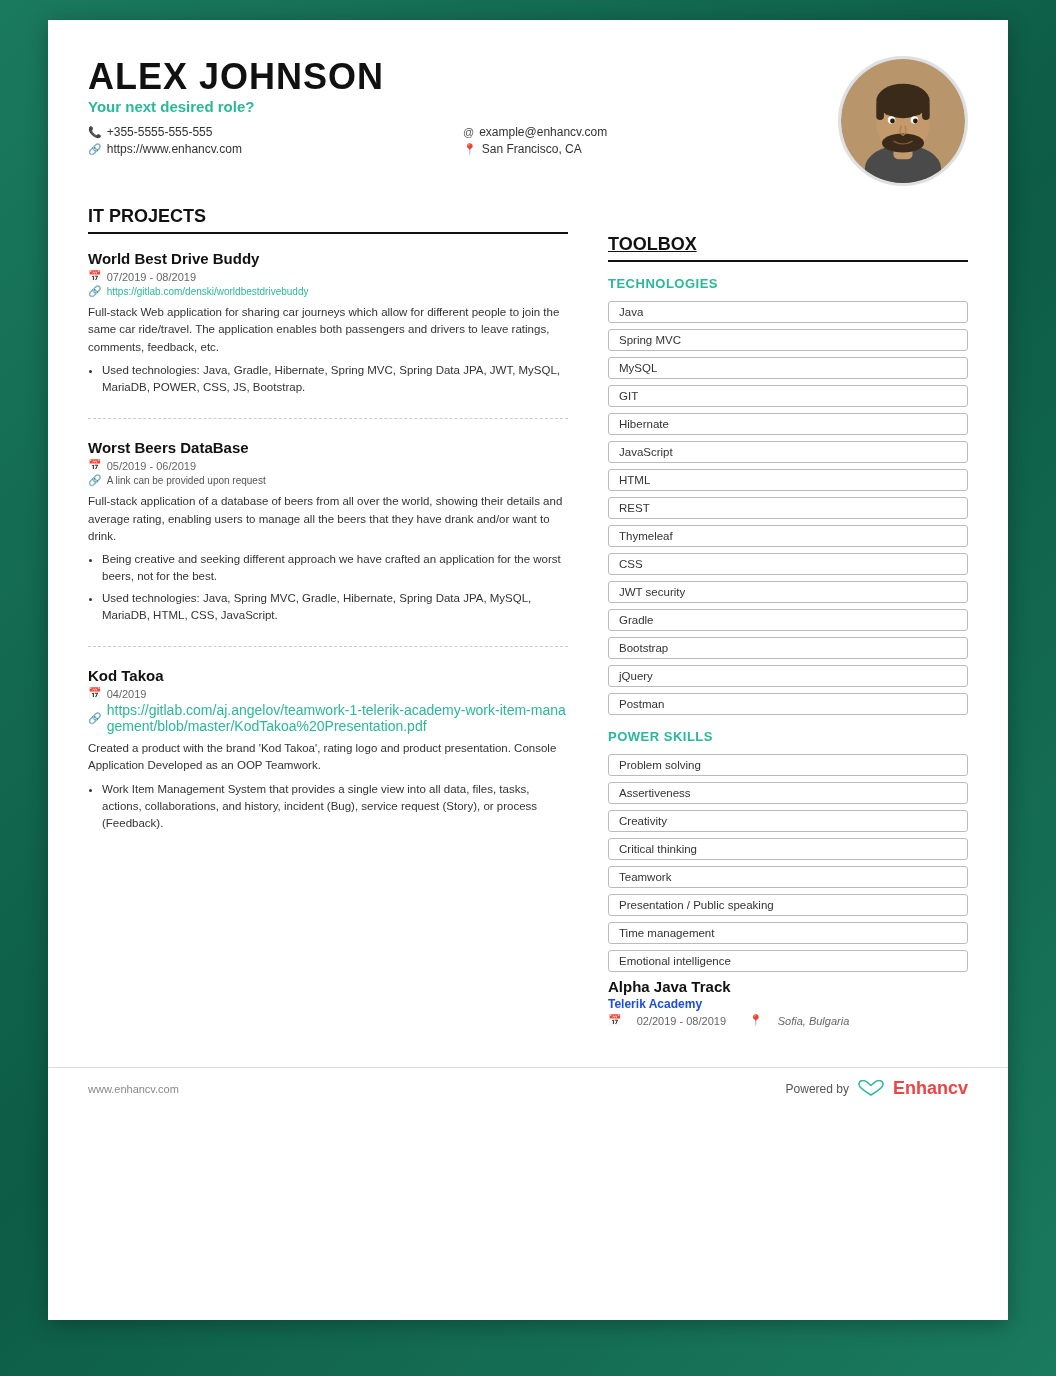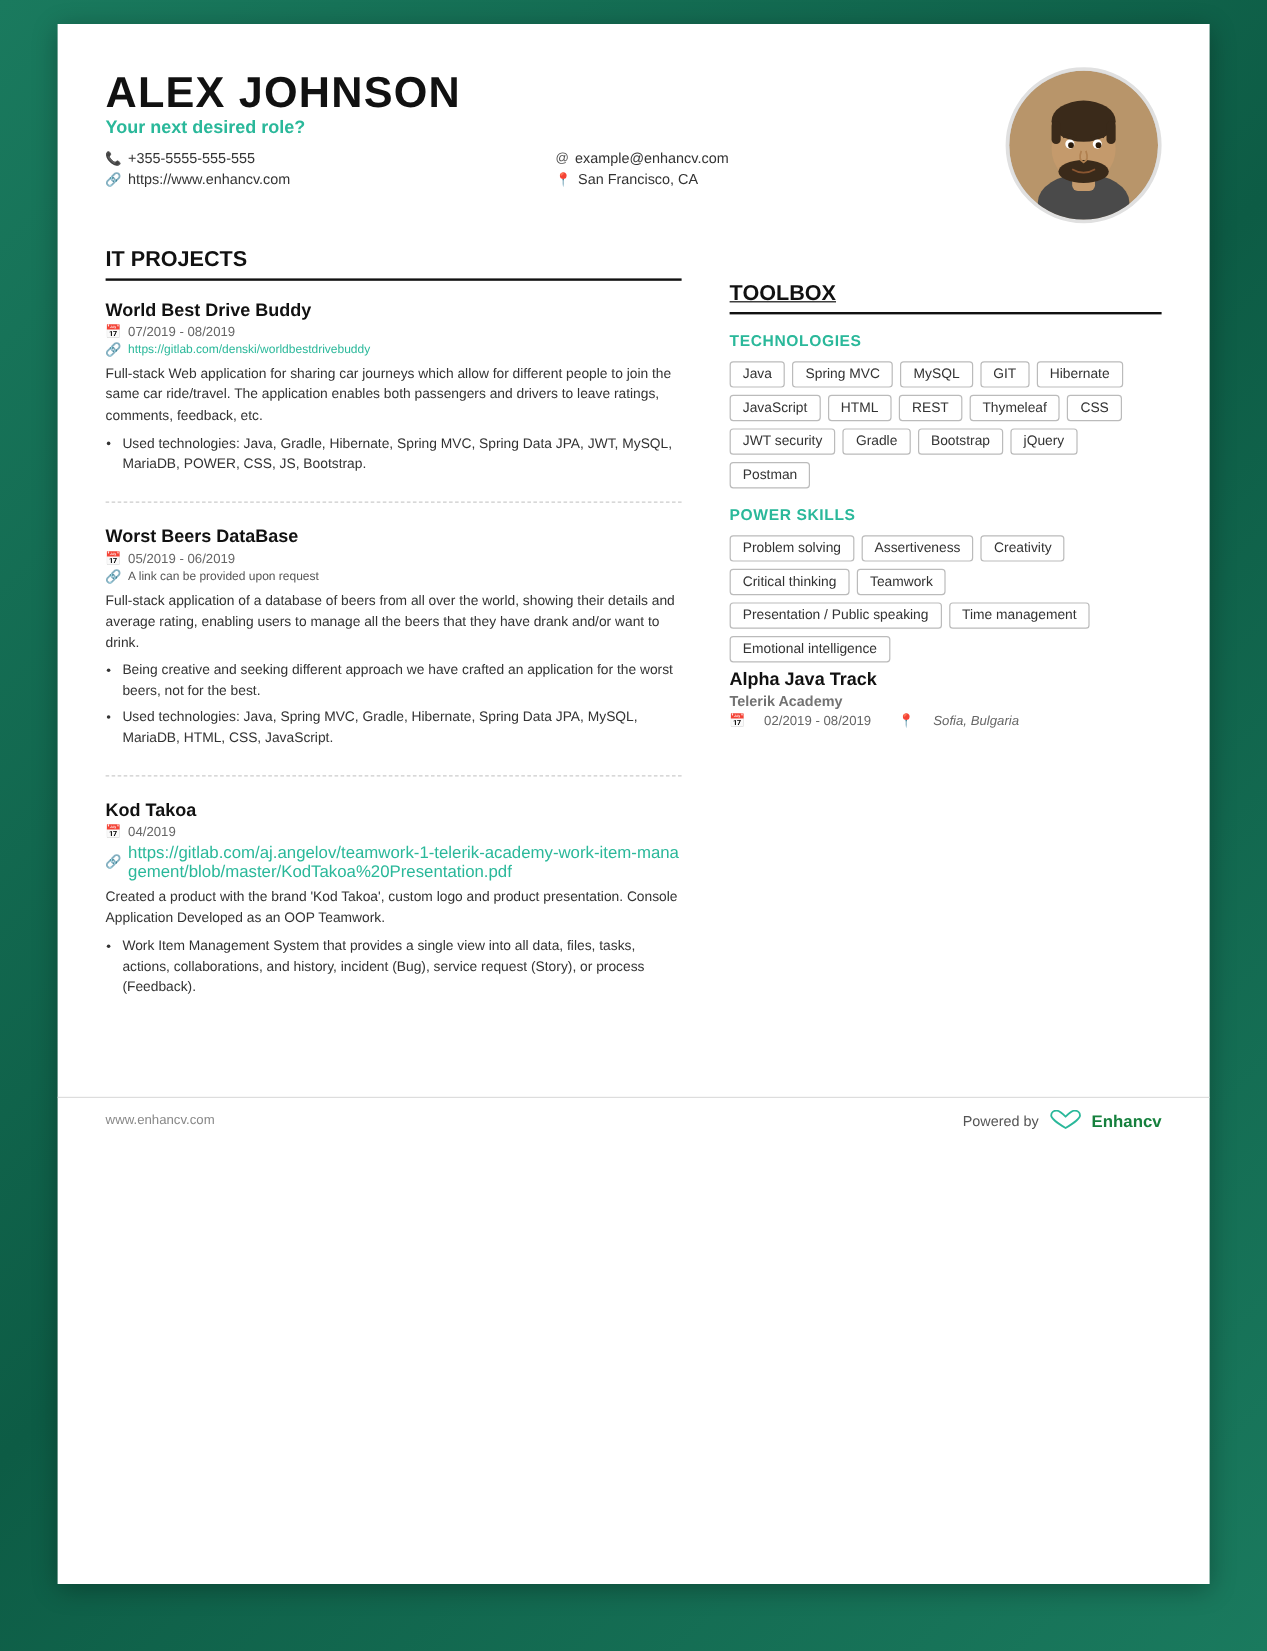--- a/index.html
+++ b/index.html
@@ -157,39 +157,40 @@
     }
     .project-bullets li {
       margin-bottom: 4px;
     }
     
     .tags-row {
       display: flex;
       flex-wrap: wrap;
       gap: 6px;
       margin-bottom: 6px;
+      flex-direction: column;
     }
     .tag {
       border: 1.5px solid #bbb;
       border-radius: 3px;
       padding: 4px 10px;
       font-size: 11.5px;
       color: #333;
       background: #fff;
     }
     
     .edu-title {
       font-size: 15px;
       font-weight: 800;
       color: #111;
       margin-bottom: 2px;
     }
     .edu-school {
       font-size: 12px;
-      color: #737373;
+      color: #1d4ed8;
       font-weight: 600;
       margin-bottom: 3px;
     }
     .edu-meta {
       display: flex;
       align-items: center;
       gap: 15px;
       font-size: 11px;
       color: #666;
     }
@@ -204,23 +205,23 @@
       color: #888;
     }
     .footer-brand {
       display: flex;
       align-items: center;
       gap: 8px;
       font-size: 12px;
       color: #555;
     }
     .enhancv-logo {
-      font-size: 14px;
+      font-size: 18px;
       font-weight: 700;
-      color: #15803d;
+      color: #ef4444;
     }
     
     .avatar-svg {
       width: 130px;
       height: 130px;
       border-radius: 50%;
     }
   </style>
 </head>
 <body>
@@ -322,21 +323,21 @@
       <div class="project-item">
         <div class="project-title">Kod Takoa</div>
         <div class="project-meta">
           <span>📅</span>
           <span>04/2019</span>
         </div>
         <div class="project-link">
           <span>🔗</span>
           <span style="font-size:14px; color:#2ab89a; word-break: break-all;">https://gitlab.com/aj.angelov/teamwork-1-telerik-academy-work-item-management/blob/master/KodTakoa%20Presentation.pdf</span>
         </div>
-        <div class="project-desc">Created a product with the brand 'Kod Takoa', custom logo and product presentation. Console Application Developed as an OOP Teamwork.</div>
+        <div class="project-desc">Created a product with the brand 'Kod Takoa', rating logo and product presentation. Console Application Developed as an OOP Teamwork.</div>
         <ul class="project-bullets">
           <li>Work Item Management System that provides a single view into all data, files, tasks, actions, collaborations, and history, incident (Bug), service request (Story), or process (Feedback).</li>
         </ul>
       </div>
     </div>
 
     <div class="right-col">
       <div class="section-title-right">TOOLBOX</div>
 
       <div class="sub-section-title">TECHNOLOGIES</div>

